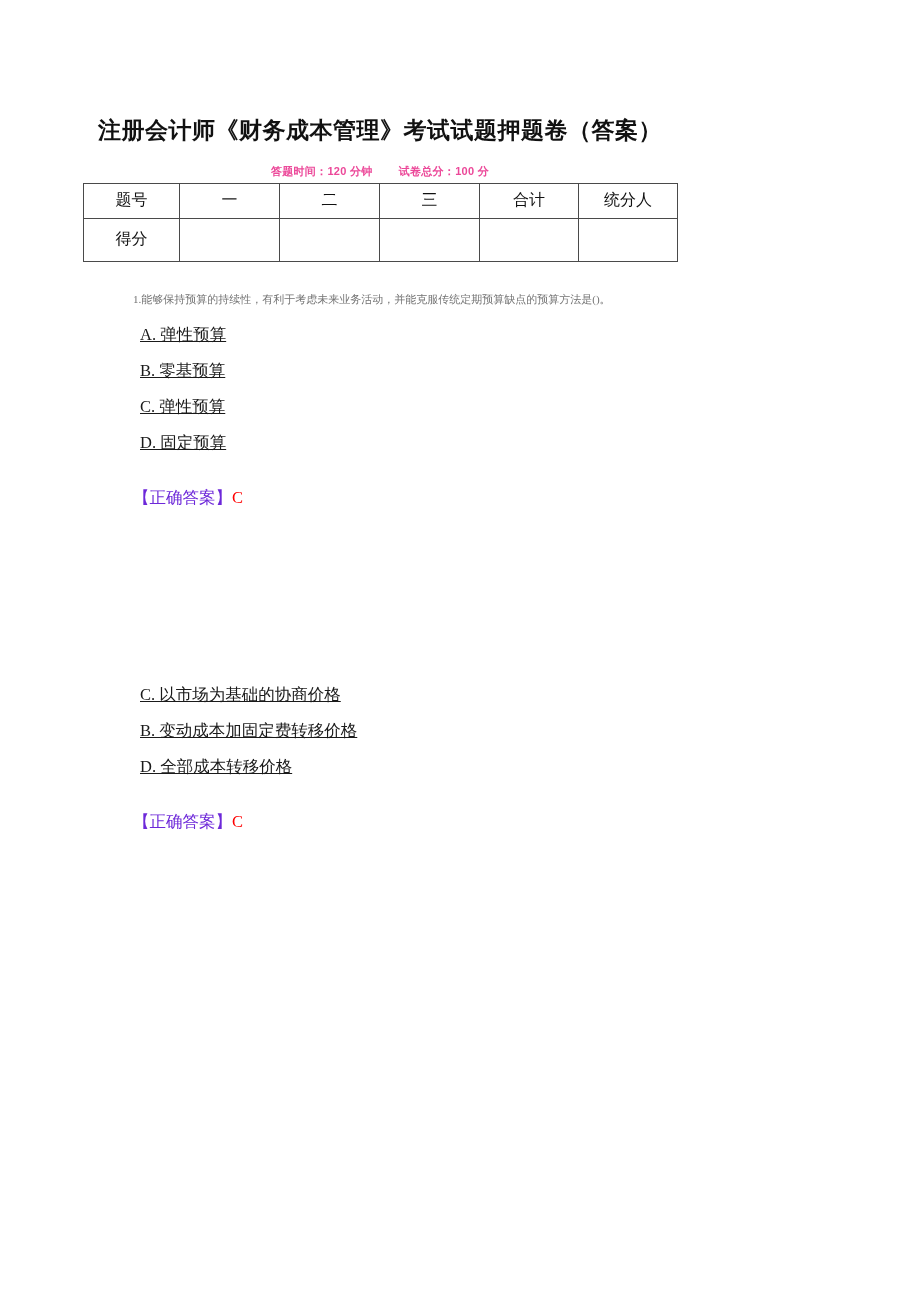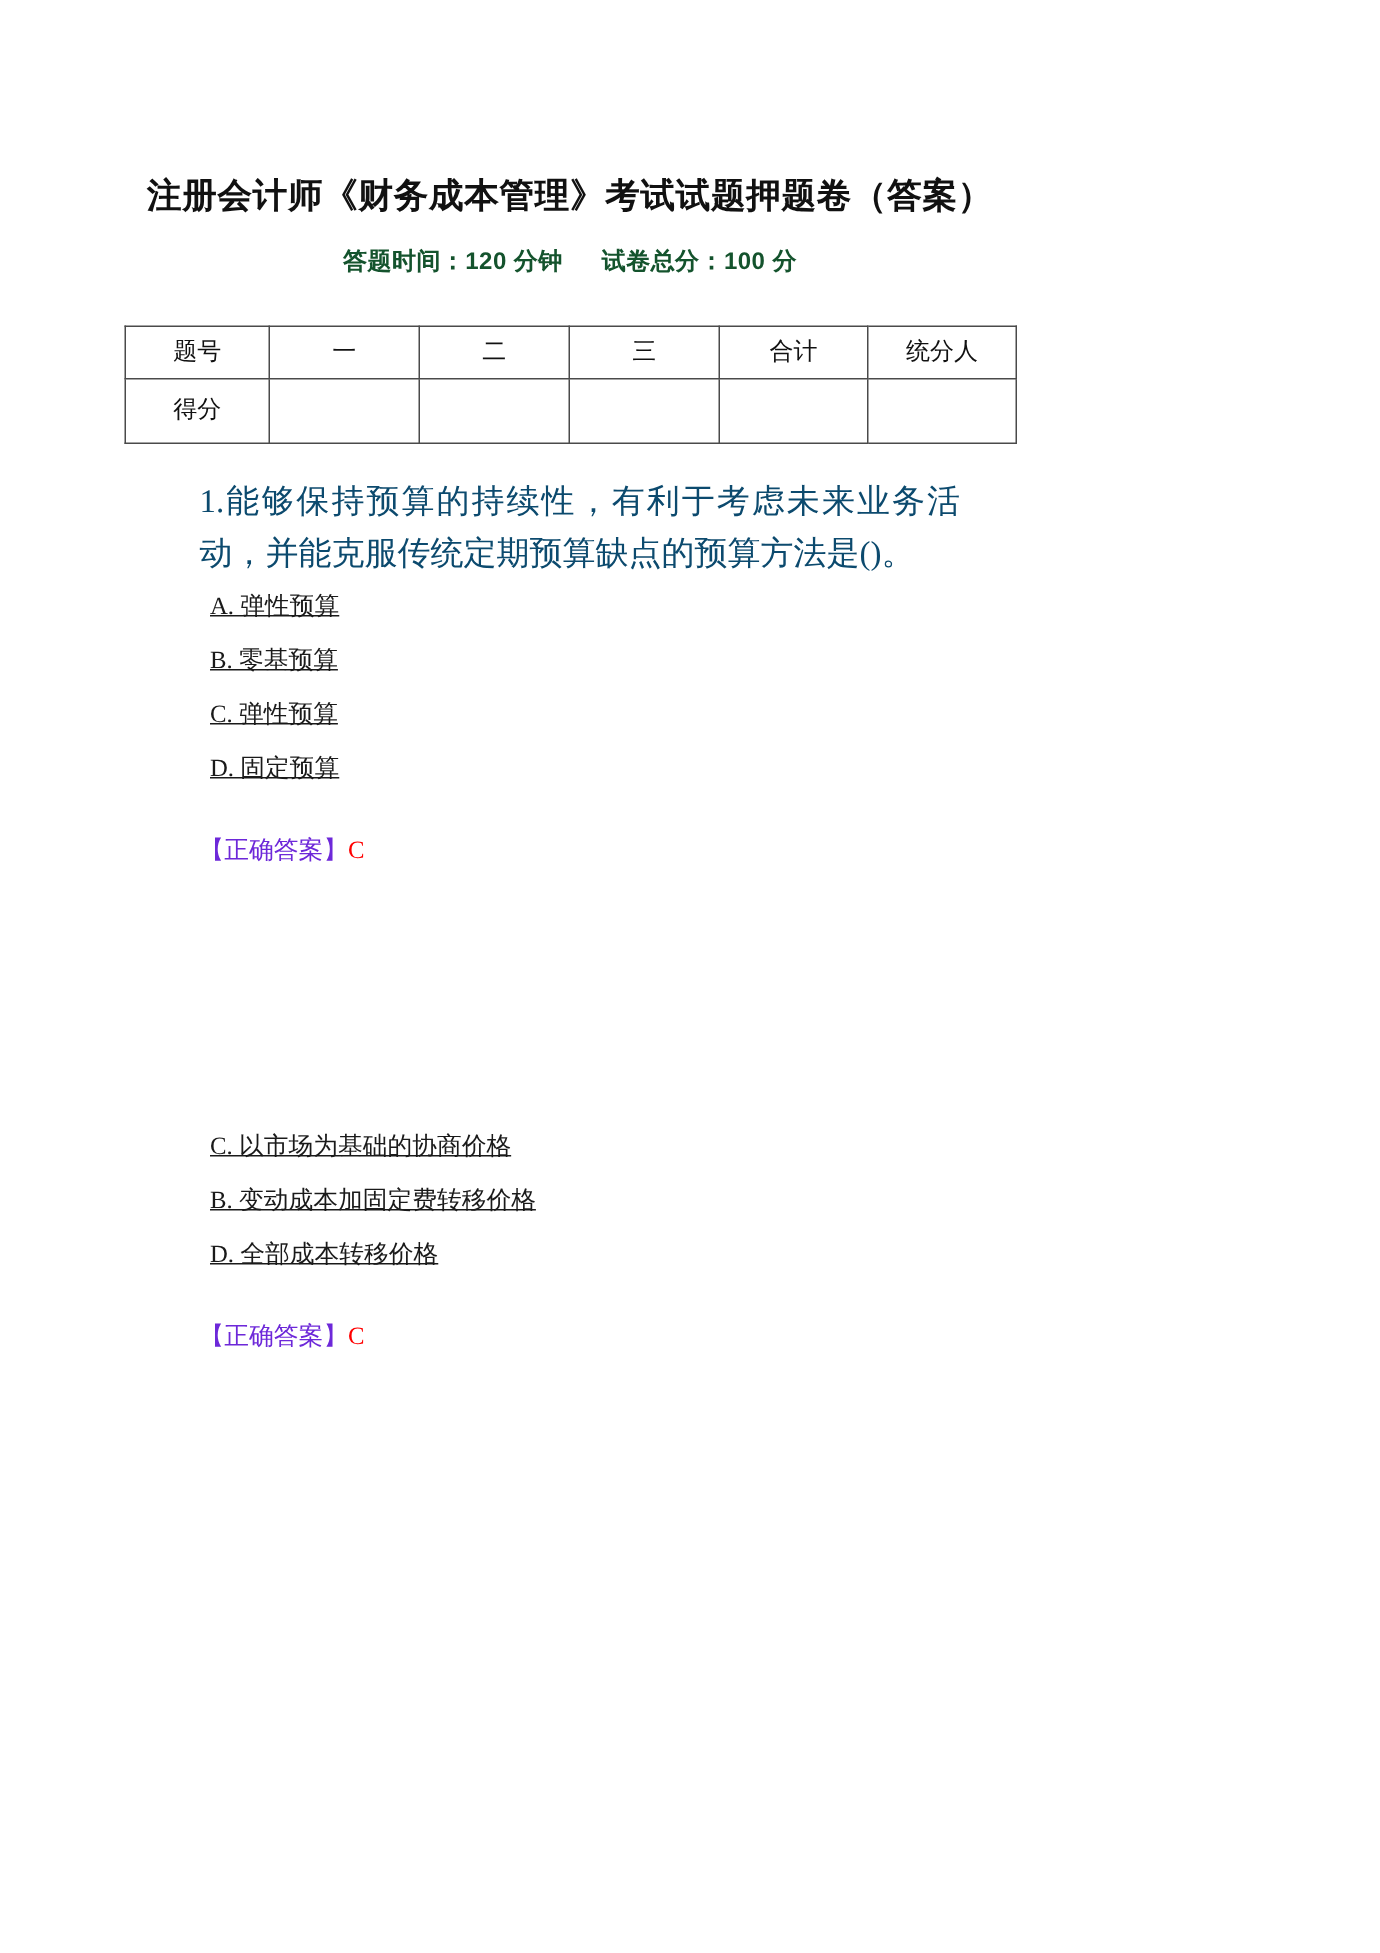--- a/index.html
+++ b/index.html
@@ -30,32 +30,32 @@
     letter-spacing: 0.5px;
     color: #111111;
     margin: 0;
     padding-top: 116px;
     line-height: 1.3;
   }
   .doc-subtitle {
     text-align: center;
     font-family: "Liberation Sans", "DejaVu Sans", sans-serif;
     font-weight: bold;
-    font-size: 16px;
-    color: #14532d;
+    font-size: 11px;
+    color: #ec4899;
     margin: 0;
     padding-top: 18px;
     letter-spacing: 0.3px;
   }
   .subtitle-gap {
     display: inline-block;
     width: 26px;
   }
   .score-table-wrap {
-    margin: 32px auto 0 auto;
+    margin: 4px auto 0 auto;
     width: 594px;
   }
   table.score-table {
     border-collapse: collapse;
     width: 100%;
     table-layout: fixed;
   }
   table.score-table td {
     border: 1px solid #4a4a4a;
     text-align: center;
@@ -78,23 +78,23 @@
     font-size: 21px;
     color: #111111;
     margin: 0;
     padding: 57px 0 0 133px;
     letter-spacing: 0.3px;
   }
   .question-block {
     padding: 0 120px 0 133px;
   }
   .q-stem {
-    font-size: 22px;
+    font-size: 11px;
     line-height: 35px;
-    color: #0c4a6e;
+    color: #737373;
     margin: 0;
     text-align: justify;
     padding-top: 20px;
   }
   .q-options {
     list-style: none;
     margin: 0;
     padding: 0;
     text-decoration: underline;
   }

